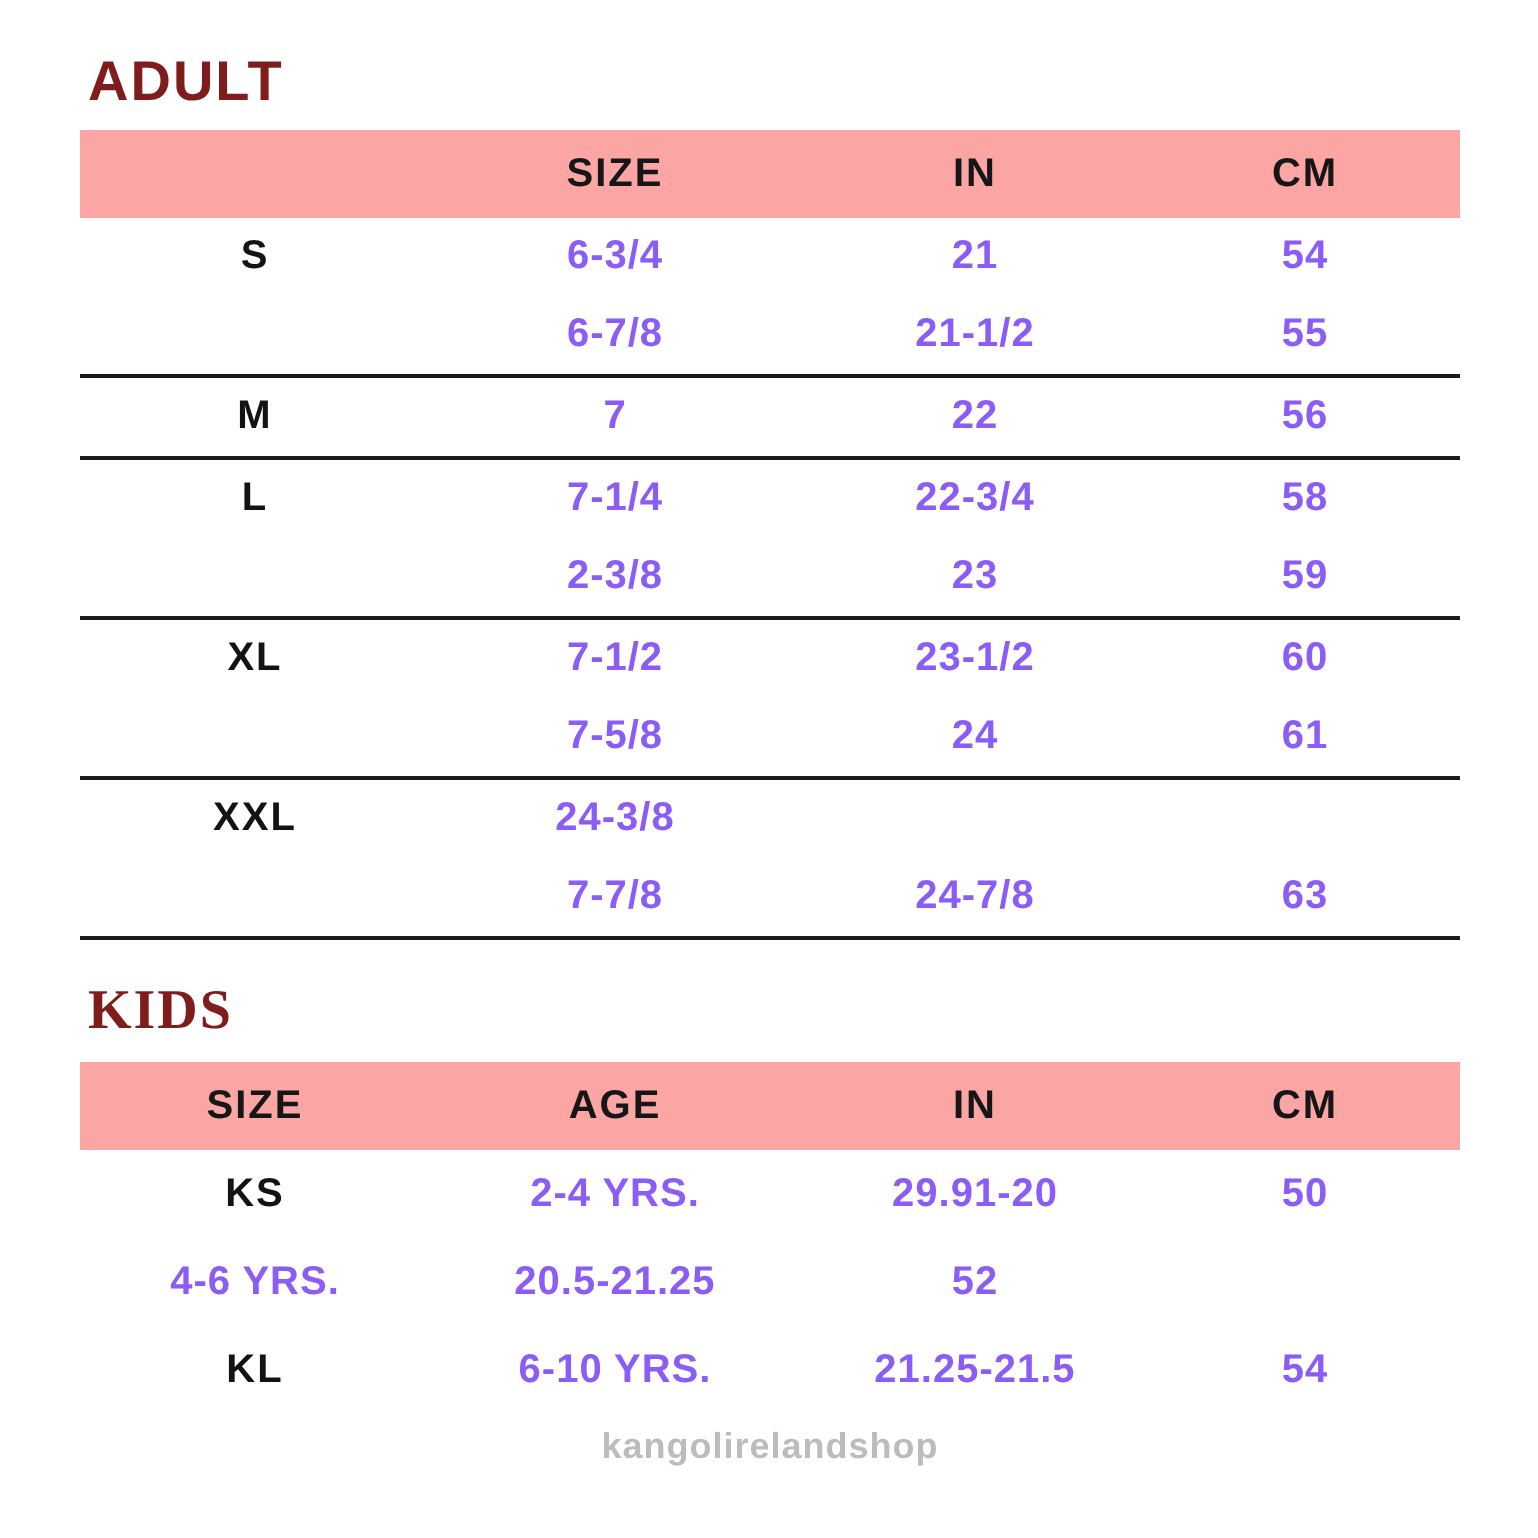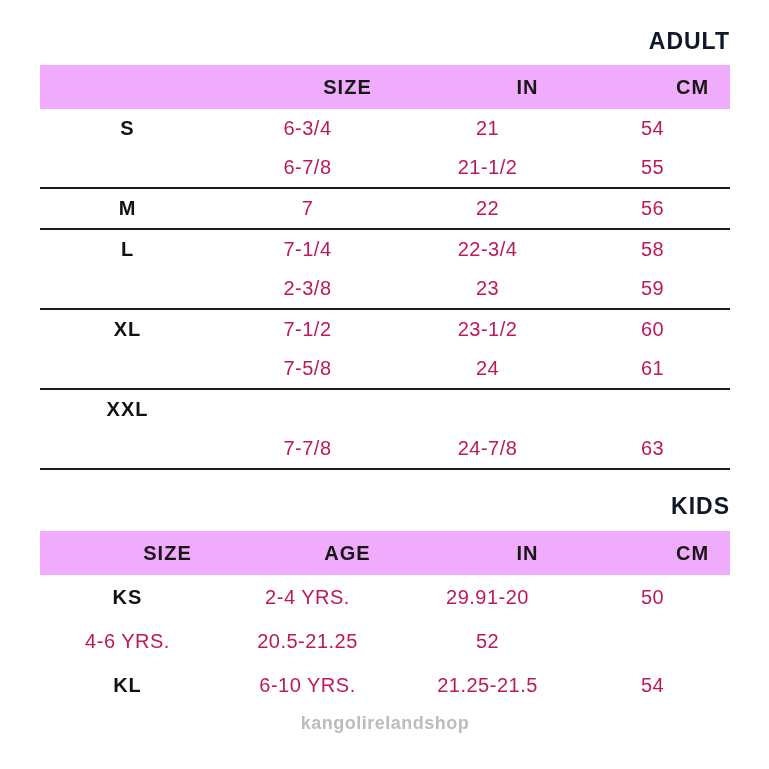--- a/index.html
+++ b/index.html
@@ -5,46 +5,45 @@
   html, body { margin: 0; padding: 0; background: #ffffff; }
   body {
     width: 769px; height: 769px; overflow: hidden; box-sizing: border-box;
     font-family: "Liberation Sans", sans-serif;
     -webkit-font-smoothing: antialiased;
   }
   .page { padding: 26px 39px 0 40px; }
 
   .section-title {
     margin: 0 0 9px 4px;
-    font-size: 23px; line-height: 30px; font-weight: 800;
-    letter-spacing: 1px; color: #0f172a; text-align: right;
+    font-size: 28px; line-height: 30px; font-weight: 800;
+    letter-spacing: 1px; color: #7f1d1d;
   }
-  .section-title.kids { margin-top: 21px; margin-bottom: 10px; }
+  .section-title.kids { margin-top: 21px; margin-bottom: 10px; font-family: Liberation Serif, serif; }
 
   .sizing-table { width: 690px; }
 
   .row {
     display: grid;
     grid-template-columns: 175px 185px 175px 155px;
     align-items: center;
   }
   .thead {
     height: 44px;
-    background: #f0abfc;
-    padding-left: 40px;
+    background: #fca5a5;
   }
   .th {
     text-align: center;
     font-weight: 800; font-size: 20px; letter-spacing: 1px; color: #161616;
   }
   .data-row { height: 39px; }
   .kids-table .data-row { height: 44px; }
   .cell {
     text-align: center;
-    font-size: 20px; font-weight: 400; color: #be185d;
+    font-size: 20px; font-weight: 700; color: #8b5cf6;
     letter-spacing: 0.5px;
   }
   .cell.size-label {
     font-weight: 800; color: #131313; letter-spacing: 1px;
   }
   .group { border-bottom: 2px solid #1b1b1b; }
   .adult-table .thead { margin-bottom: 0; }
   .adult-table .group:first-of-type { margin-top: 0; }
 
   .watermark {
@@ -119,20 +118,21 @@
         <div class="cell size-label"></div>
         <div class="cell">7-5/8</div>
         <div class="cell">24</div>
         <div class="cell">61</div>
       </div>
     </div>
 
     <div class="group">
       <div class="row data-row">
         <div class="cell size-label">XXL</div>
+        <div class="cell">24-3/8</div>
       </div>
       <div class="row data-row">
         <div class="cell size-label"></div>
         <div class="cell">7-7/8</div>
         <div class="cell">24-7/8</div>
         <div class="cell">63</div>
       </div>
     </div>
   </div>
 

